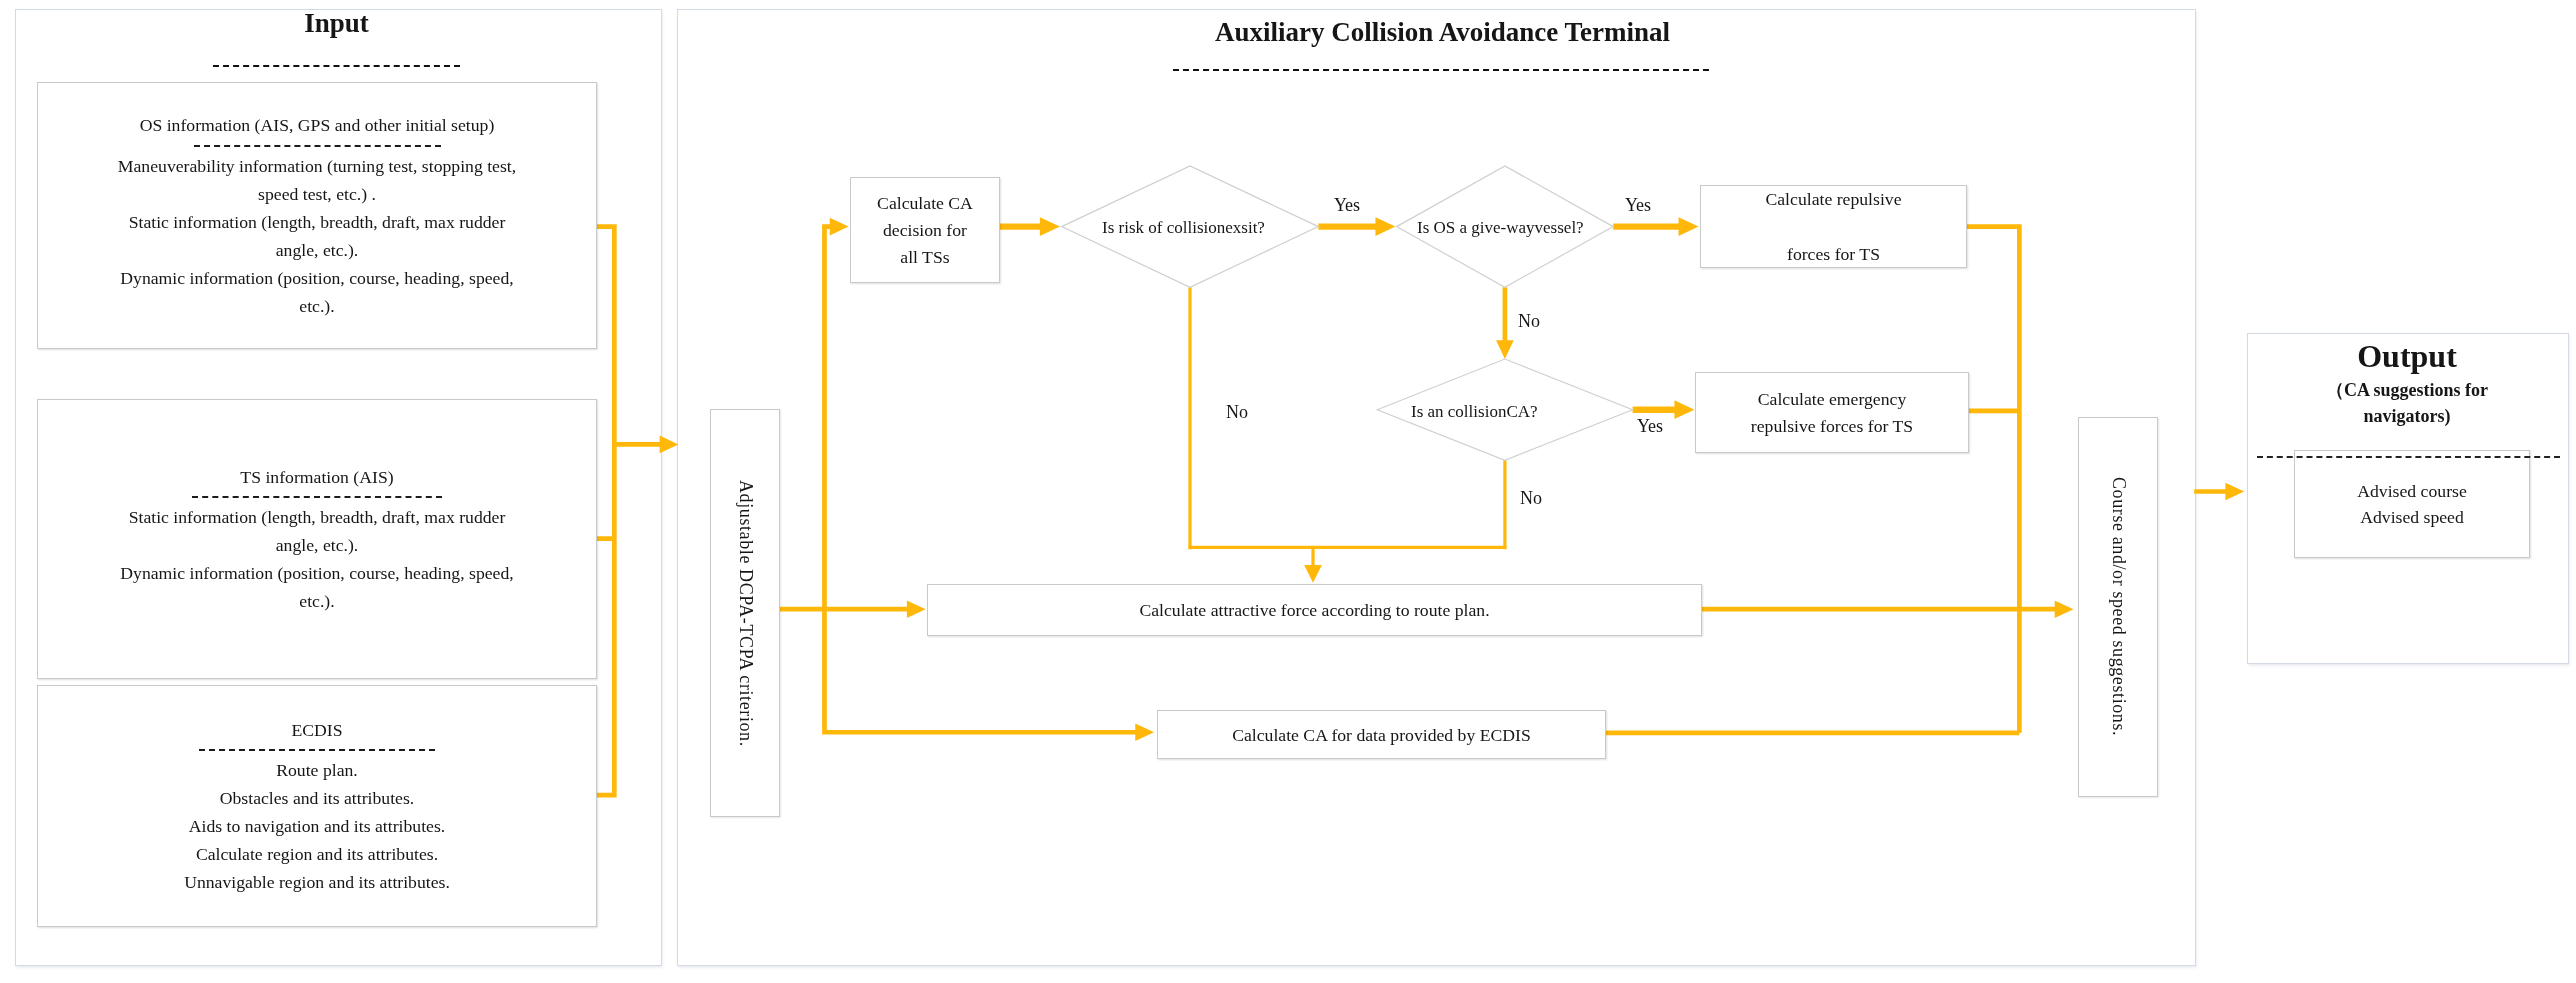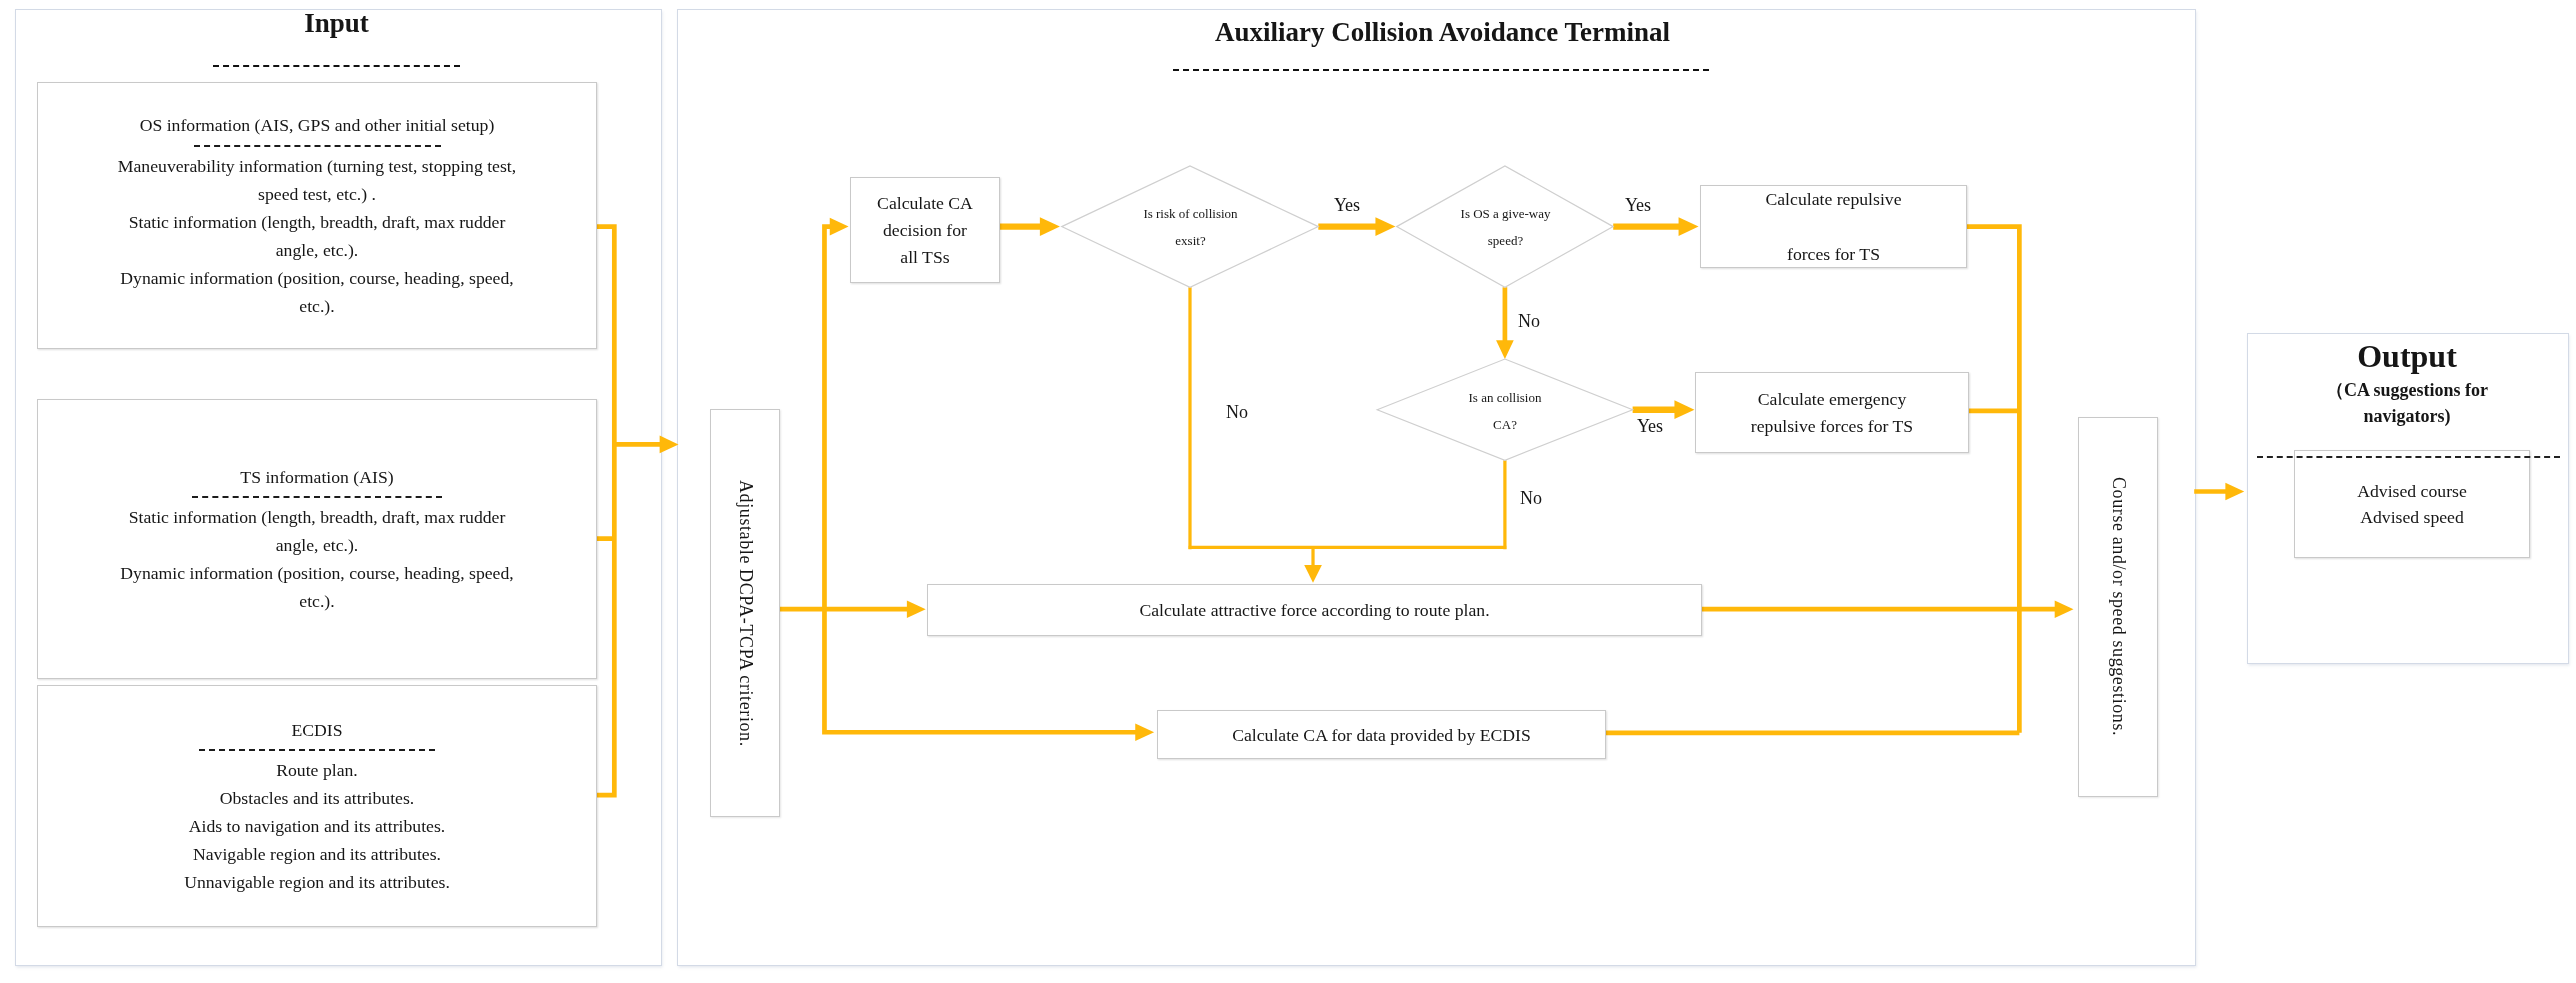--- a/index.html
+++ b/index.html
@@ -18,22 +18,22 @@
   .hd{fill:var(--accent);stroke:none;}
   .dmd{fill:#ffffff;stroke:#cfcfcf;stroke-width:2px;}
   .ibox{position:absolute;z-index:2;background:#fff;border:1.2px solid var(--boxbrd);
         box-shadow:0.6px 1.2px 1.8px rgba(0,0,0,.13);
         display:flex;flex-direction:column;align-items:center;justify-content:center;
         text-align:center;}
   .tl{font-size:17.7px;line-height:28px;white-space:nowrap;font-family:Liberation Serif, serif;}
   .dashsep{border-top:2.9px dashed #1c1c1c;height:0;margin:5.3px 0;}
   .big-title{position:absolute;z-index:2;text-align:center;font-weight:bold;font-size:27px;line-height:29px;}
   .title-dash{position:absolute;z-index:2;border-top:2.9px dashed #111;height:0;}
-  .dtext{position:absolute;z-index:3;text-align:center;font-size:13px;line-height:27px;white-space:nowrap;
-         display:flex;flex-direction:column;align-items:center;justify-content:center;}
+  .dtext{position:absolute;z-index:3;text-align:center;font-size:17px;line-height:27px;white-space:nowrap;
+         display:flex;flex-direction:row;align-items:center;justify-content:flex-start;}
   .lbl{position:absolute;z-index:3;width:82px;text-align:center;font-size:18px;line-height:20px;}
   .vbox{position:absolute;z-index:2;background:#fff;border:1.2px solid var(--boxbrd);
         box-shadow:0.6px 1.2px 1.8px rgba(0,0,0,.1);
         display:flex;align-items:center;justify-content:center;}
   .vtext{writing-mode:vertical-rl;text-orientation:mixed;font-size:18px;letter-spacing:0.6px;white-space:nowrap;}
   .outp-line{position:absolute;z-index:2;width:320px;text-align:center;font-weight:bold;}
 </style>
 </head>
 <body>
 
@@ -101,21 +101,21 @@
     <div class="tl">Dynamic information (position, course, heading, speed,</div>
     <div class="tl">etc.).</div>
   </div>
 
   <div class="ibox" style="left:37px;top:685px;width:558px;height:240px;">
     <div class="tl">ECDIS</div>
     <div class="dashsep" style="width:236px;"></div>
     <div class="tl">Route plan.</div>
     <div class="tl">Obstacles and its attributes.</div>
     <div class="tl">Aids to navigation and its attributes.</div>
-    <div class="tl">Navigable region and its attributes.</div>
+    <div class="tl">Calculate region and its attributes.</div>
     <div class="tl">Unnavigable region and its attributes.</div>
   </div>
 
   <div class="big-title" style="left:1089px;top:17.7px;width:707px;">Auxiliary Collision Avoidance Terminal</div>
   <div class="title-dash" style="left:1173px;top:69px;width:536px;"></div>
 
   <div class="vbox" style="left:710px;top:409px;width:68px;height:406px;">
     <span class="vtext">Adjustable DCPA-TCPA criterion.</span>
   </div>
 
@@ -125,21 +125,21 @@
     <div class="tl" style="line-height:27px">all TSs</div>
   </div>
 
   <div class="dtext" style="left:1102px;top:194px;width:177px;height:66px;">
     <div>Is risk of collision</div>
     <div>exsit?</div>
   </div>
 
   <div class="dtext" style="left:1417px;top:194px;width:177px;height:66px;">
     <div>Is OS a give-way</div>
-    <div>speed?</div>
+    <div>vessel?</div>
   </div>
 
   <div class="dtext" style="left:1411px;top:379px;width:188px;height:64px;">
     <div>Is an collision</div>
     <div>CA?</div>
   </div>
 
   <div class="ibox" style="left:1700px;top:185px;width:265px;height:81px;gap:28px;">
     <div class="tl" style="line-height:27px">Calculate repulsive</div>
     <div class="tl" style="line-height:27px">forces for TS</div>

